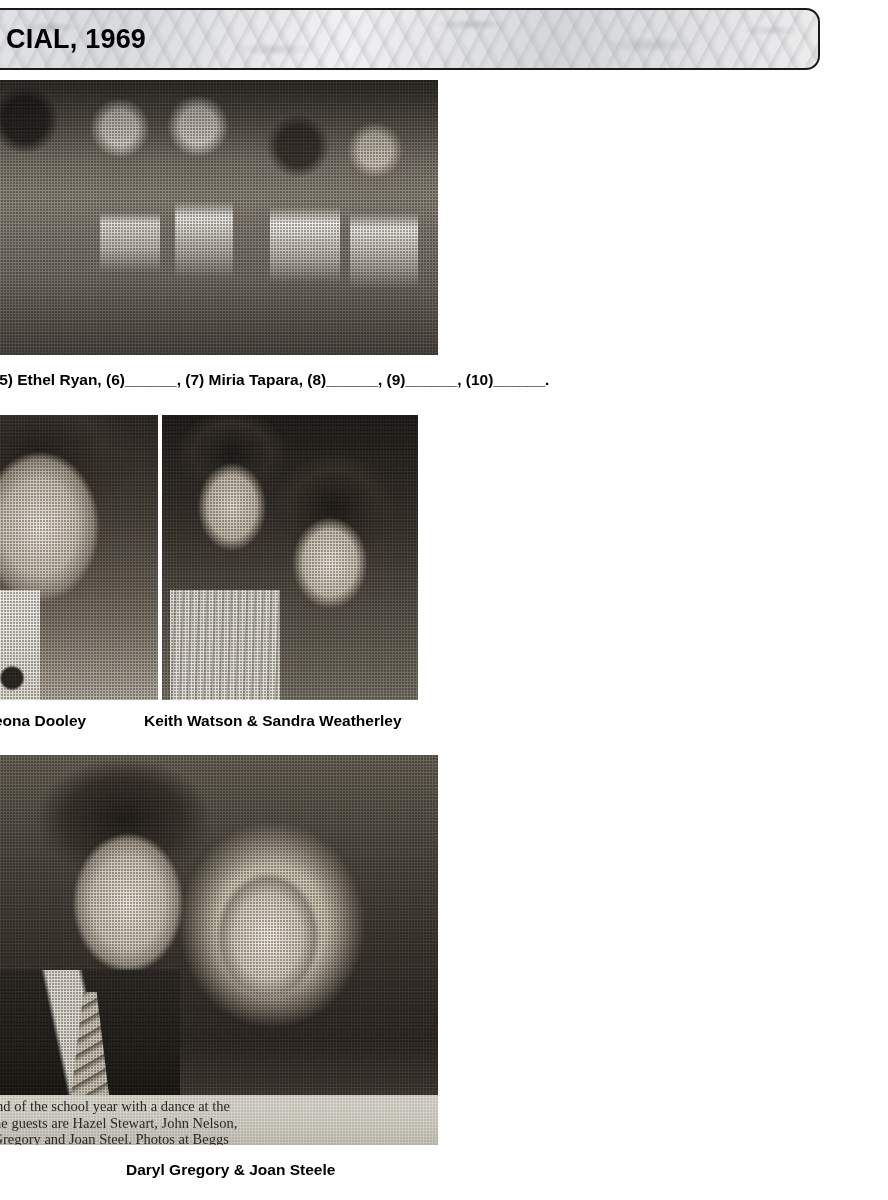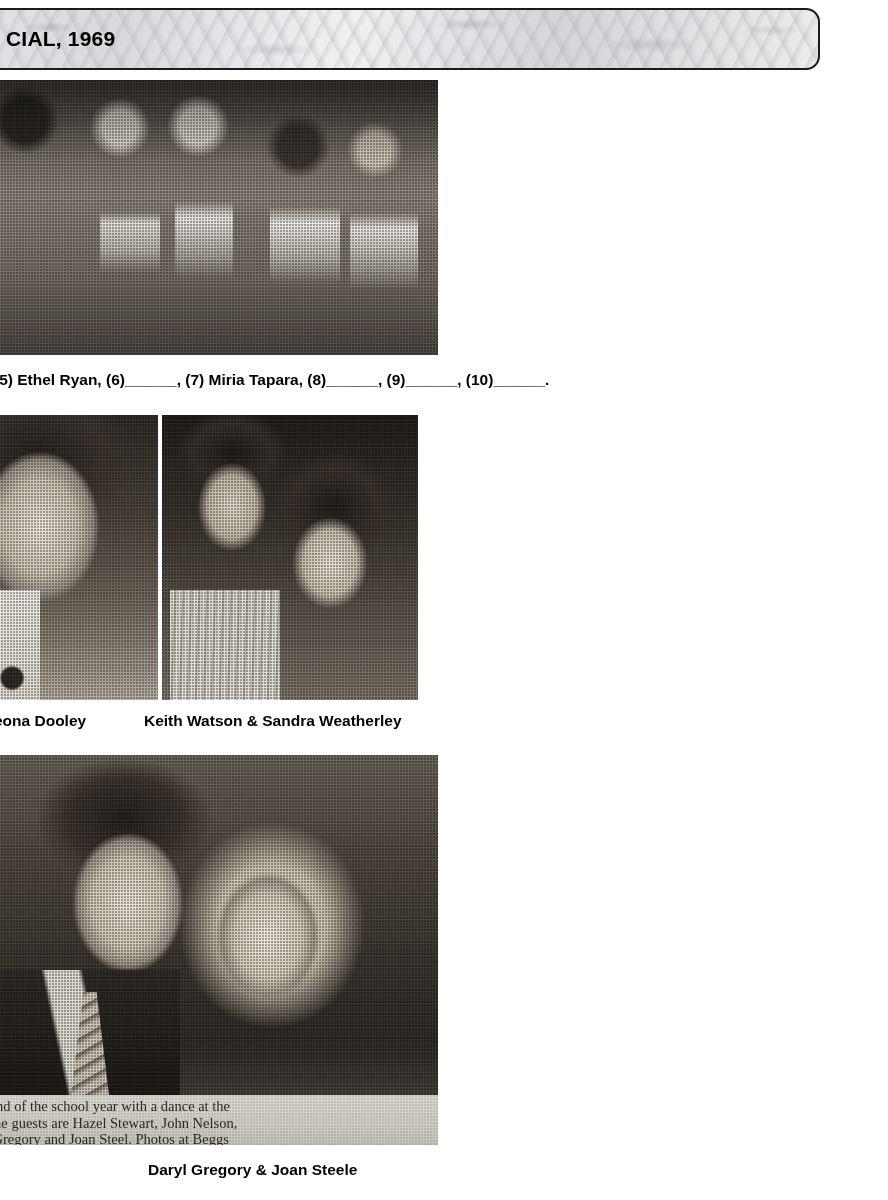--- a/index.html
+++ b/index.html
@@ -40,21 +40,21 @@
       radial-gradient(ellipse 55px 9px at 63% 25%, rgba(135,138,146,0.30), rgba(255,255,255,0) 70%),
       radial-gradient(ellipse 70px 12px at 82% 60%, rgba(145,148,155,0.28), rgba(255,255,255,0) 70%),
       radial-gradient(ellipse 45px 8px at 95% 35%, rgba(150,152,158,0.26), rgba(255,255,255,0) 70%);
     pointer-events: none;
   }
   .header-title {
     position: absolute;
     left: 124px;
     top: 50%;
     transform: translateY(-50%);
-    font-size: 21px;
+    font-size: 27px;
     font-weight: bold;
     color: #000;
     letter-spacing: 0.2px;
     white-space: nowrap;
   }
 
   
   .photo {
     position: absolute;
     overflow: hidden;
@@ -207,21 +207,21 @@
   .caption {
     position: absolute;
     font-size: 15.5px;
     font-weight: bold;
     color: #000;
     white-space: nowrap;
   }
   #caption-group   { left: -6px;  top: 371px; }
   #caption-leona   { left: -6px;  top: 712px; }
   #caption-keith   { left: 144px; top: 712px; }
-  #caption-daryl   { left: 148px; top: 1161px; }
+  #caption-daryl   { left: 126px; top: 1161px; }
 </style>
 </head>
 <body>
 
 <div class="header-banner">
   <div class="grain"></div>
   <div class="header-title">CIAL, 1969</div>
 </div>
 
 <div class="photo" id="photo-group">

